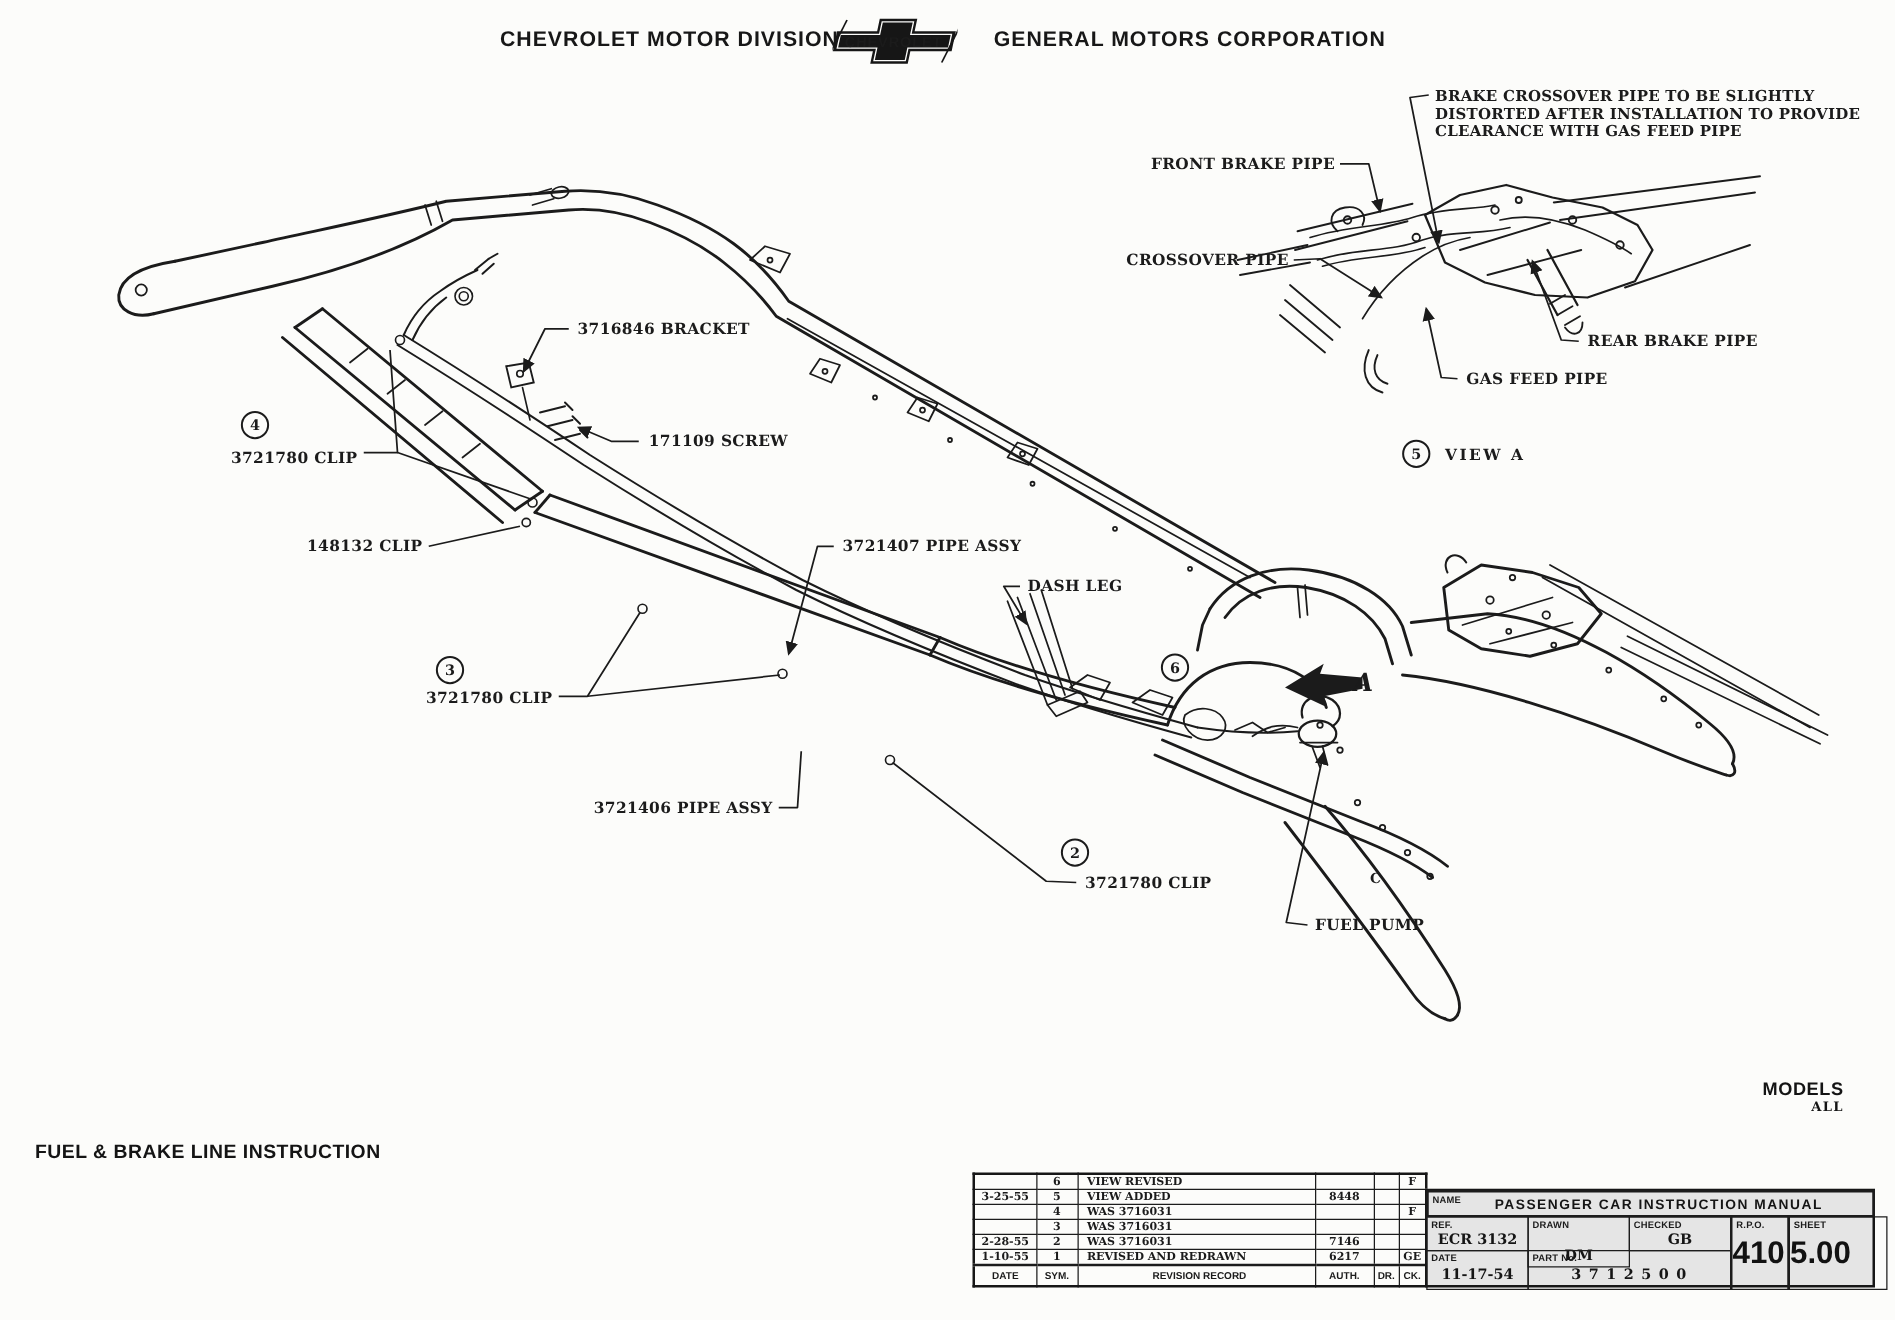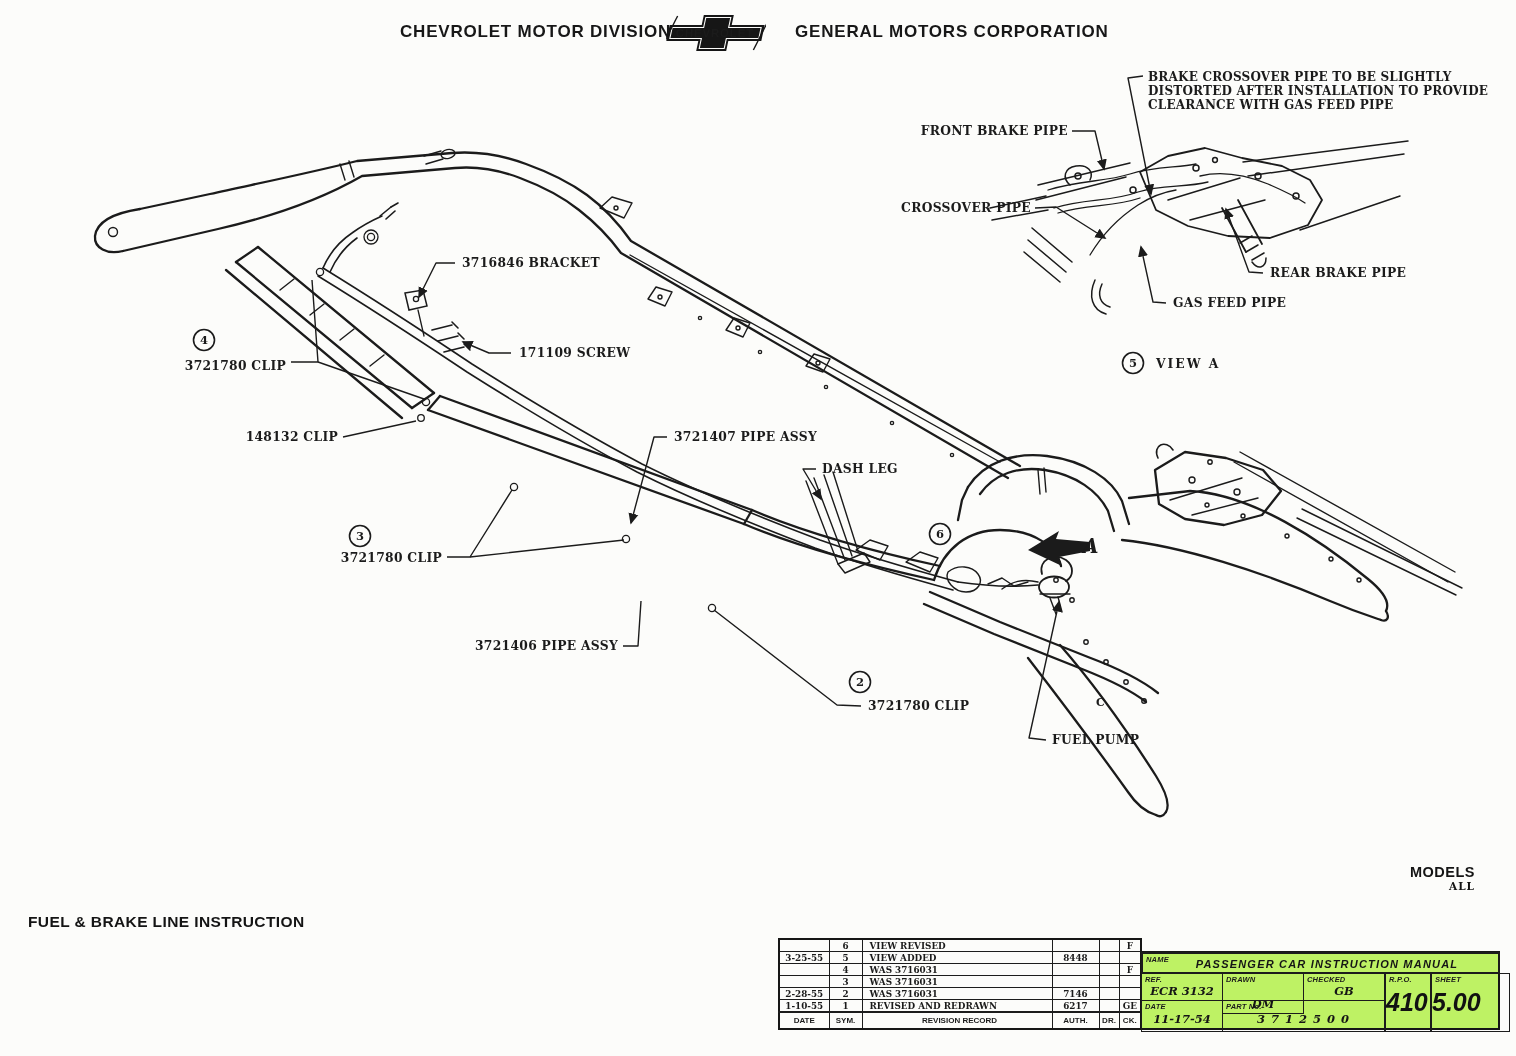--- a/index.html
+++ b/index.html
@@ -18,21 +18,21 @@
   .models .m2{font-size:10.5px;font-family:"DejaVu Serif", serif;letter-spacing:1px;margin-top:0px;}
   
   table.rev{border-collapse:collapse;table-layout:fixed;background:#fcfcfa;}
   table.rev td{border:1.5px solid #1c1c1c;font-size:8.8px;font-weight:bold;height:11px;
                padding:0 2px;white-space:nowrap;overflow:hidden;font-family:"DejaVu Serif", serif;color:#1b1b1b;}
   table.rev td.c0,table.rev td.c1,table.rev td.c3,table.rev td.c4,table.rev td.c5{text-align:center;}
   table.rev td.c2{text-align:left;padding-left:7px;}
   table.rev tr.hrow td{font-family:"Liberation Sans", sans-serif;font-size:8px;text-align:center;
                        border-top:2.2px solid #1c1c1c;height:15px;}
   
-  .tb{border:2.4px solid #161616;background:#bef264;box-sizing:border-box;font-style:italic;}
+  .tb{border:2.4px solid #161616;background:#e5e5e5;box-sizing:border-box;}
   .tb-cell{position:absolute;box-sizing:border-box;border:1.4px solid #1c1c1c;}
   .tb-lab{position:absolute;left:3px;top:1px;font-family:"Liberation Sans", sans-serif;
           font-weight:bold;font-size:7.5px;color:#1b1b1b;letter-spacing:.2px;}
   .tb-val{position:absolute;left:0;right:0;bottom:2px;text-align:center;font-weight:bold;
           font-size:11.5px;color:#151515;font-family:"DejaVu Serif", serif;}
   .tb-big{position:absolute;left:0;right:16px;top:14px;text-align:left;font-weight:bold;font-size:25px;
           font-family:"Liberation Sans", sans-serif;color:#121212;}
   svg text{fill:#1b1b1b;}
   .lbl{font:bold 12.3px "DejaVu Serif", serif;letter-spacing:.3px;}
   .note{font:bold 12px "DejaVu Serif", serif;letter-spacing:.2px;}

